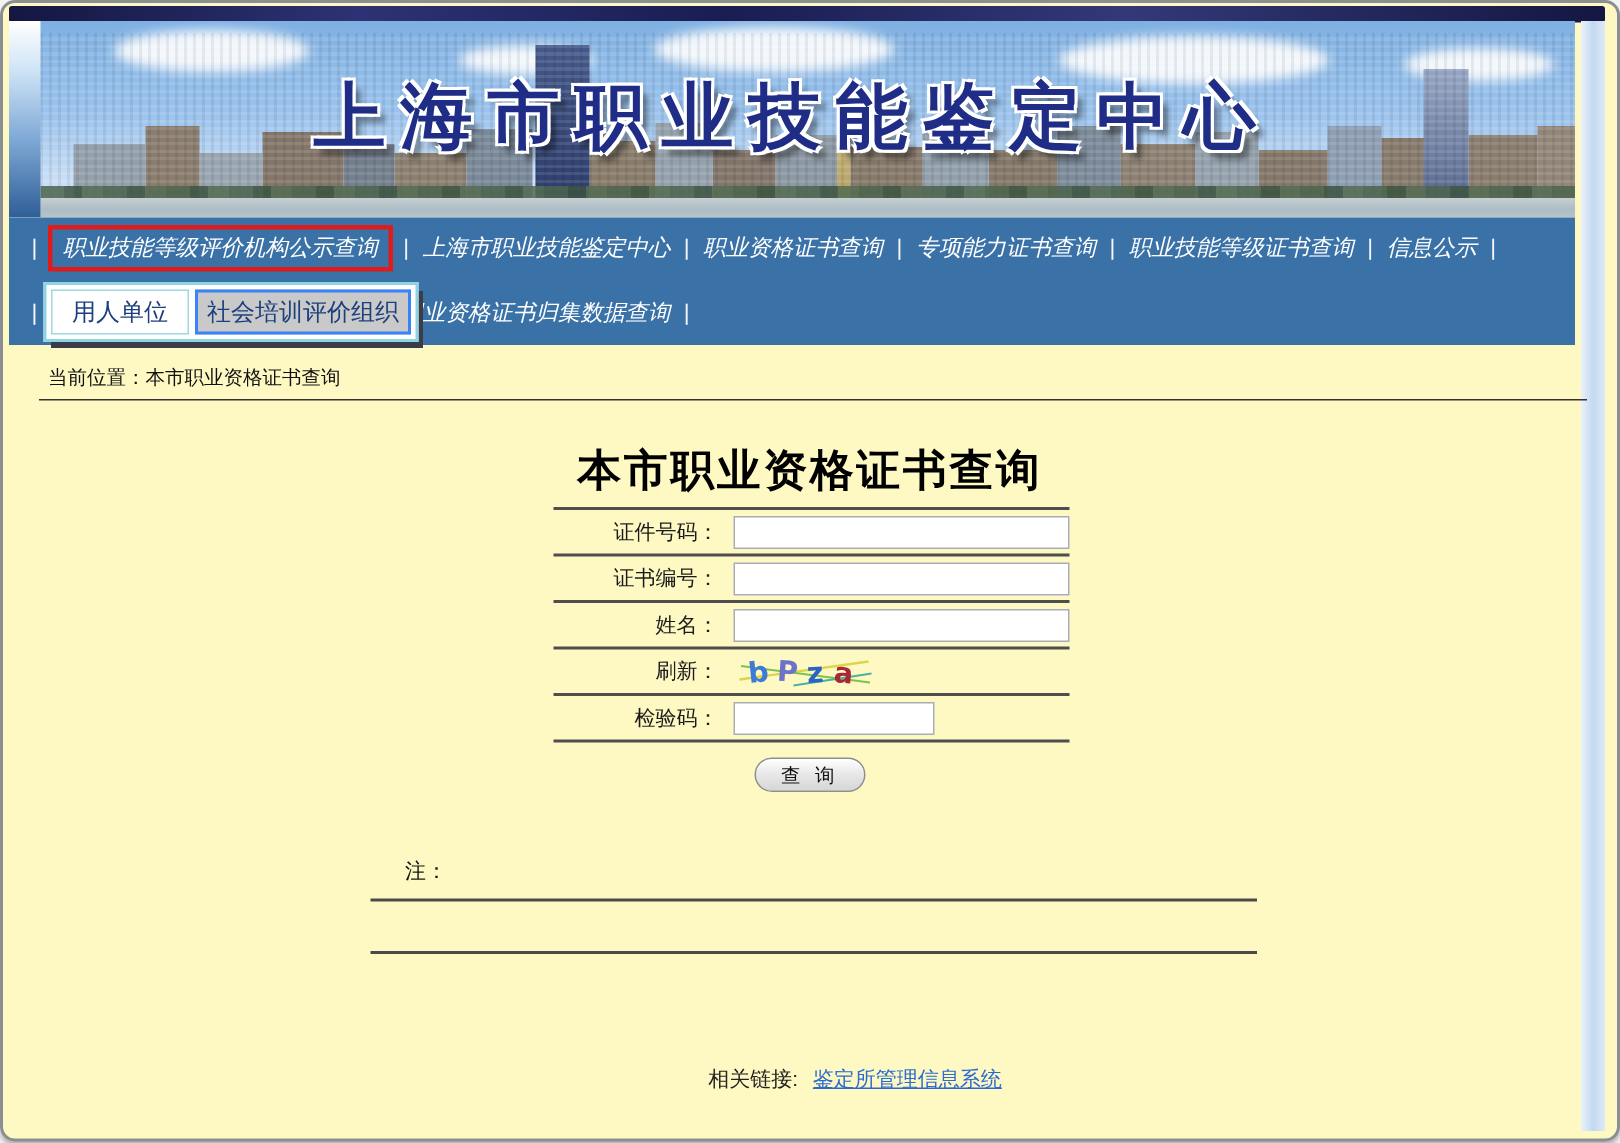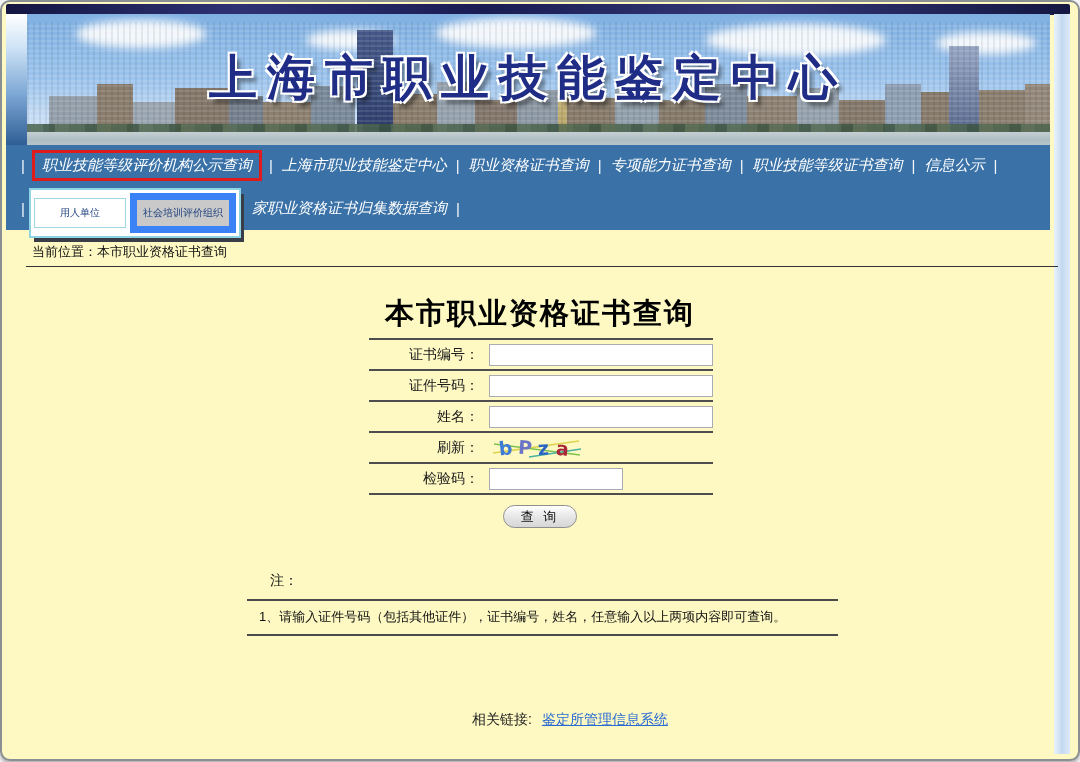--- a/index.html
+++ b/index.html
@@ -63,23 +63,23 @@
   .nav-row.second{height:42px;margin-top:2px;}
   .sep{margin:0 9px;font-weight:400;opacity:.95;}
   .nav-item{color:#fff;text-decoration:none;cursor:pointer;font-style:italic;}
   .red-box{display:inline-block;border:3px solid #e01b1b;padding:3px 7px;margin:0 -2px;}
   .row2-spacer{display:inline-block;width:218px;}
 
   
   .submenu{position:absolute;left:27px;top:186px;z-index:10;display:flex;gap:4px;align-items:center;
       background:#fff;border:2px solid #8fd4e2;padding:3px;box-shadow:4px 5px 0 -1px #383d47;}
   .submenu-item{display:flex;align-items:center;justify-content:center;height:28px;
-      font-size:10px;color:#1c3f7d;cursor:pointer;}
+      font-size:16px;color:#1c3f7d;cursor:pointer;}
   .submenu-item.plain{width:90px;background:#fff;border:1px solid #9fd8e4;}
-  .submenu-item.selected{background:#c9c9c9;border:7px solid #3b82f6;padding:0 6px;height:26px;}
+  .submenu-item.selected{background:#c9c9c9;border:2px solid #3b82f6;padding:0 6px;height:26px;}
 
   
   .right-strip{position:absolute;left:1052px;top:12px;width:16px;height:740px;
       background:linear-gradient(90deg,#e9f2fb,#c3d9f0 50%,#ddeaf8);}
 
   
   .breadcrumb{position:absolute;left:30px;top:241px;font-size:13px;color:#111;}
   .hr-breadcrumb{position:absolute;left:24px;top:264px;width:1032px;height:1px;background:#333;}
 
   
@@ -160,25 +160,25 @@
 
   <div class="right-strip"></div>
 
   <div class="breadcrumb">当前位置：本市职业资格证书查询</div>
   <div class="hr-breadcrumb"></div>
 
   <div class="form-title">本市职业资格证书查询</div>
 
   <div class="form-table">
     <div class="form-row">
+      <span class="form-label">证件号码：</span>
+      <input class="form-input" type="text" style="">
+    </div>
+    <div class="form-row">
       <span class="form-label">证书编号：</span>
-      <input class="form-input" type="text" style="">
-    </div>
-    <div class="form-row">
-      <span class="form-label">证件号码：</span>
       <input class="form-input" type="text" style="">
     </div>
     <div class="form-row">
       <span class="form-label">姓名：</span>
       <input class="form-input" type="text" style="">
     </div>
     <div class="form-row">
       <span class="form-label">刷新：</span>
       <svg class="captcha" width="92" height="24" viewBox="0 0 92 24">
         <line x1="2" y1="17" x2="88" y2="5" stroke="#ddd44e" stroke-width="1.6"></line>
@@ -193,21 +193,20 @@
     <div class="form-row">
       <span class="form-label">检验码：</span>
       <input class="form-input small" type="text" style="">
     </div>
   </div>
 
   <button class="query-btn">查 询</button>
 
   <div class="note-heading">注：</div>
   <div class="note-line l1"></div>
-  <div class="note-text">1、请输入证件号码（包括其他证件），证书编号，姓名，任意输入以上两项内容即可查询。</div>
   <div class="note-line l2"></div>
 
   <div class="footer">
     <span>相关链接:</span>
     <a>鉴定所管理信息系统</a>
   </div>
 
 </div>
 
 </body></html>

